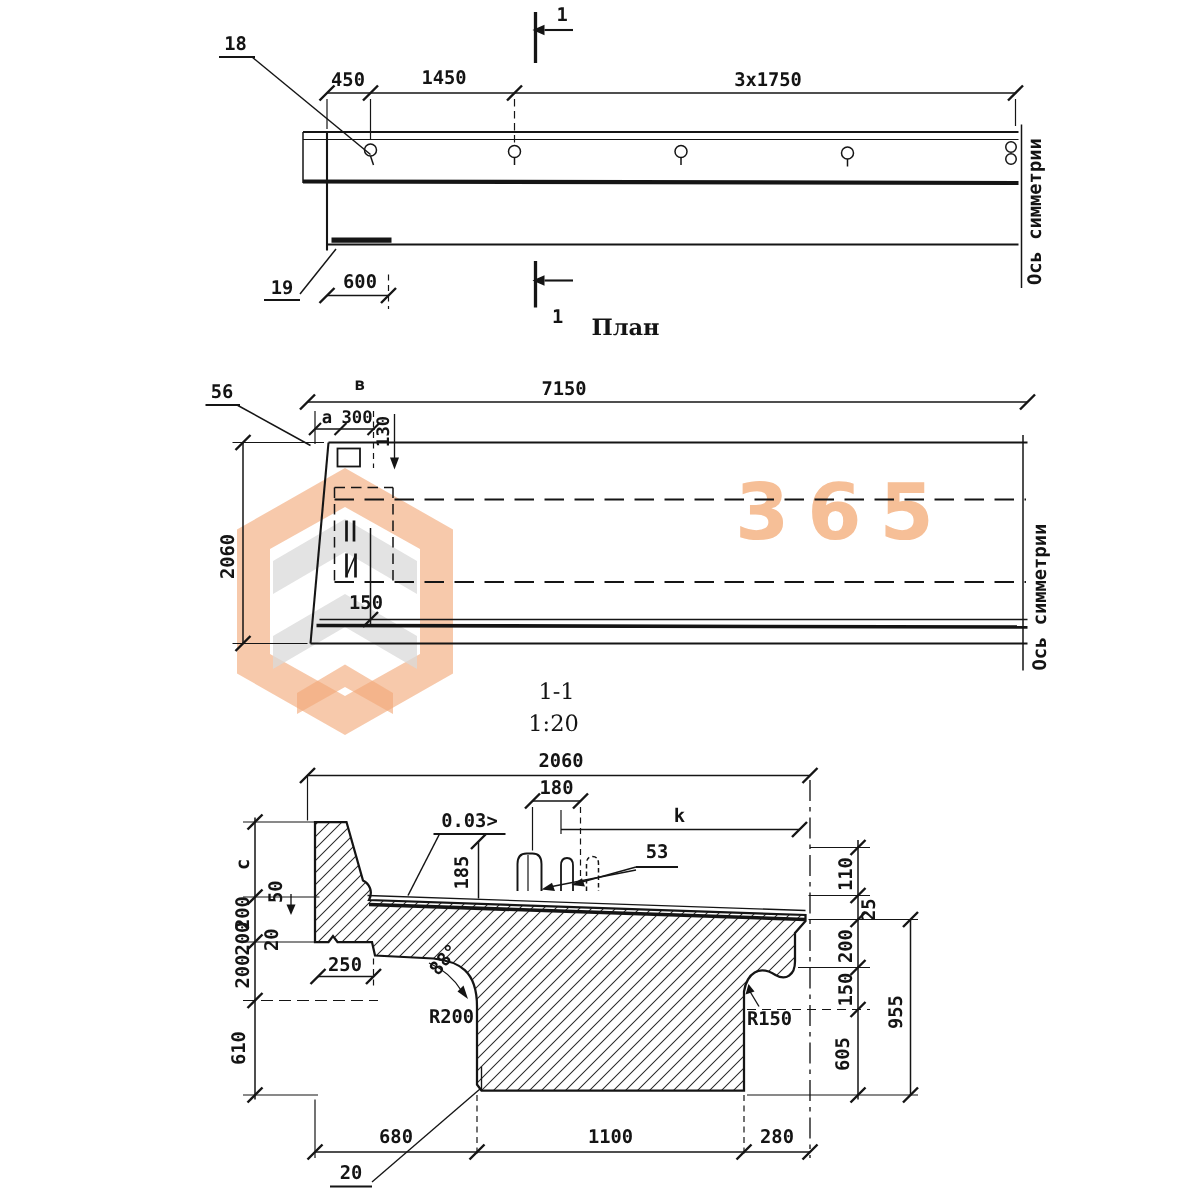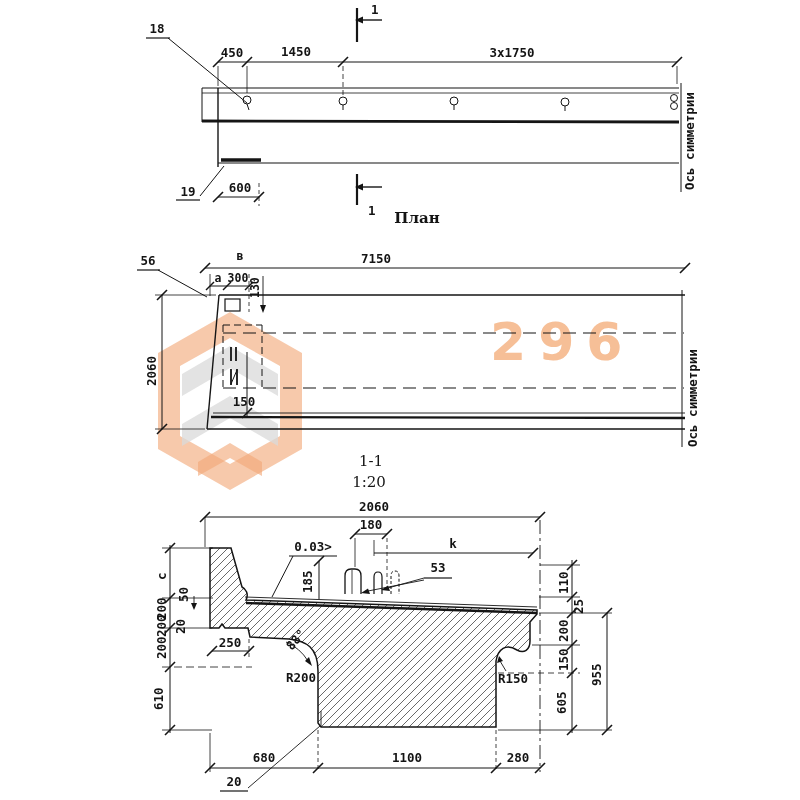--- a/index.html
+++ b/index.html
@@ -16,21 +16,21 @@
   .t{font:700 15px "DejaVu Serif",serif;fill:#141414;}
   .ts{font:400 15px "DejaVu Serif",serif;fill:#141414;}
   .ln{stroke:#151515;fill:none;}
 </style>
 </head>
 <body>
 
 <div id="canvas">
 
   <div id="wm">
-    <div class="wm-number">296</div>
+    <div class="wm-number">365</div>
     <svg style="position:absolute;left:158px;top:312px" width="145" height="178" viewBox="0 0 145 178">
       <path fill="#f2a878" opacity="0.62" fill-rule="evenodd" d="M72 0 L144 41 L144 137 L72 178 L0 137 L0 41 Z M72 26 L122 54 L122 124 L72 152 L22 124 L22 54 Z"></path>
       <polygon fill="#dadada" opacity="0.75" points="24,62 72,34 120,62 120,84 72,56 24,84"></polygon>
       <polygon fill="#dadada" opacity="0.75" points="24,112 72,84 120,112 120,134 72,106 24,134"></polygon>
       <polygon fill="#f2a878" opacity="0.62" points="40,150 72,131 104,150 104,164 72,146 40,164"></polygon>
     </svg>
   </div>
 
   <svg id="draw" width="800" height="800" viewBox="0 0 800 800">
     <defs>

